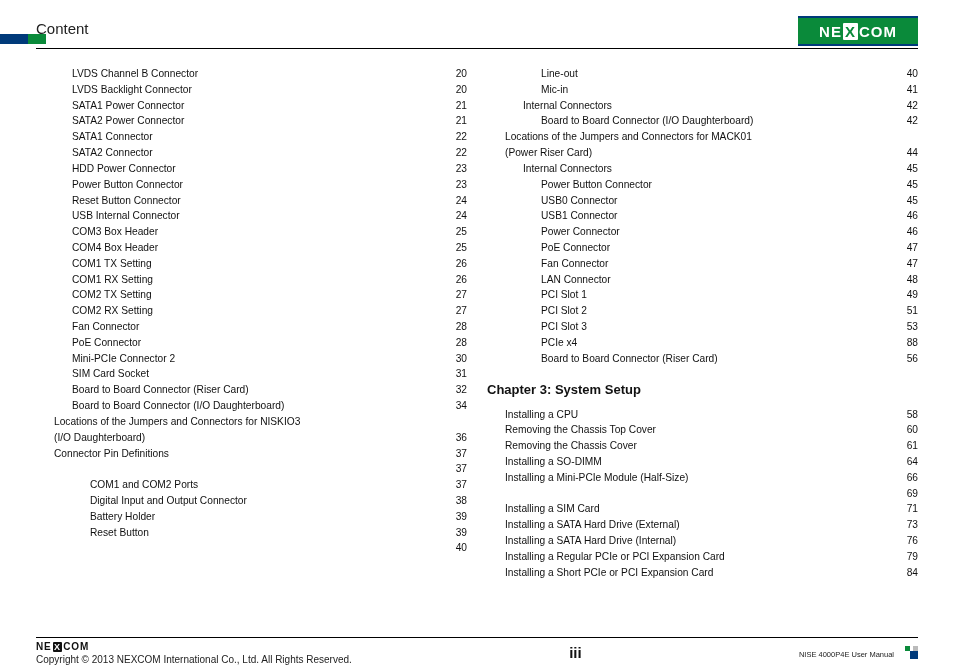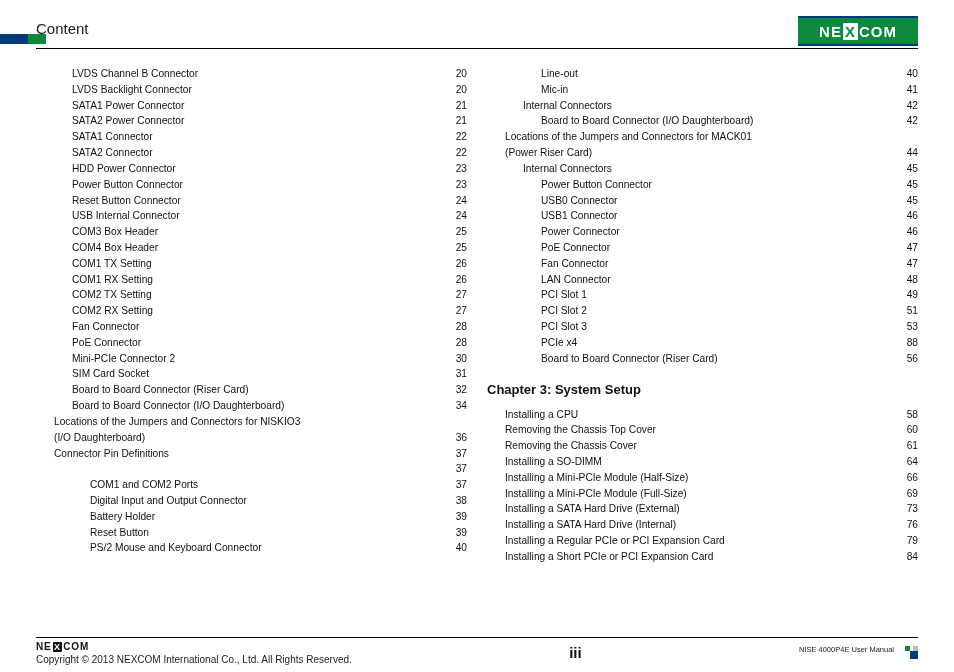--- a/index.html
+++ b/index.html
@@ -35,21 +35,21 @@
 
   
   .ftr-rule { position:absolute; left:36px; right:36px; bottom:34px; height:1px; background:#000; }
   .ftr { position:absolute; left:36px; right:36px; bottom:8px; height:24px; display:flex; align-items:center; justify-content:space-between; }
   .ftr-left { display:flex; flex-direction:column; gap:0; }
   .ftr-logo { width:70px; height:14px; display:flex; align-items:center; }
   .ftr-logo-text { font-weight:800; font-size:10px; letter-spacing:0.8px; color:#111; font-family:Arial, sans-serif; }
   .ftr-logo-text .x { background:#111; color:#fff; padding:0 1.5px; margin:0 1px; border-radius:1px; font-size:9px; }
   .copyright { font-size:10px; color:#222; margin-top:1px; }
   .ftr-center { font-weight:700; font-size:15px; }
-  .ftr-right { display:flex; align-items:flex-start; gap:6px; }
+  .ftr-right { display:flex; align-items:flex-end; gap:6px; }
   .ftr-doc { font-size:7.5px; color:#222; }
   .corner { width:18px; height:14px; position:relative; }
   .corner .sq1 { position:absolute; right:0; bottom:0; width:8px; height:8px; background:#003a7a; }
   .corner .sq2 { position:absolute; right:8px; bottom:8px; width:5px; height:5px; background:#0a8a3a; }
   .corner .sq3 { position:absolute; right:0; bottom:8px; width:5px; height:5px; background:#bbb; }
 </style>
 </head>
 <body>
 
 <div class="page">
@@ -215,21 +215,20 @@
           <span class="label">Battery Holder</span>
           <span class="dots"></span>
           <span class="pg">39</span>
         </div>
         <div class="row ind3">
           <span class="label">Reset Button</span>
           <span class="dots"></span>
           <span class="pg">39</span>
         </div>
         <div class="row ind3">
-          <span class="label">PS/2 Mouse and Keyboard Connector</span>
           <span class="dots"></span>
           <span class="pg">40</span>
         </div>
       </div>
     <div class="col" id="col-right">
         <div class="row ind3">
           <span class="label">Line-out</span>
           <span class="dots"></span>
           <span class="pg">40</span>
         </div>
@@ -341,23 +340,27 @@
           <span class="label">Installing a SO-DIMM</span>
           <span class="dots"></span>
           <span class="pg">64</span>
         </div>
         <div class="row ind1">
           <span class="label">Installing a Mini-PCIe Module (Half-Size)</span>
           <span class="dots"></span>
           <span class="pg">66</span>
         </div>
         <div class="row ind1">
-          <span class="label">Installing a Mini-PCIe Module (Full-Size)</span>
           <span class="dots"></span>
           <span class="pg">69</span>
+        </div>
+        <div class="row ind1">
+          <span class="label">Installing a SIM Card</span>
+          <span class="dots"></span>
+          <span class="pg">71</span>
         </div>
         <div class="row ind1">
           <span class="label">Installing a SATA Hard Drive (External)</span>
           <span class="dots"></span>
           <span class="pg">73</span>
         </div>
         <div class="row ind1">
           <span class="label">Installing a SATA Hard Drive (Internal)</span>
           <span class="dots"></span>
           <span class="pg">76</span>

